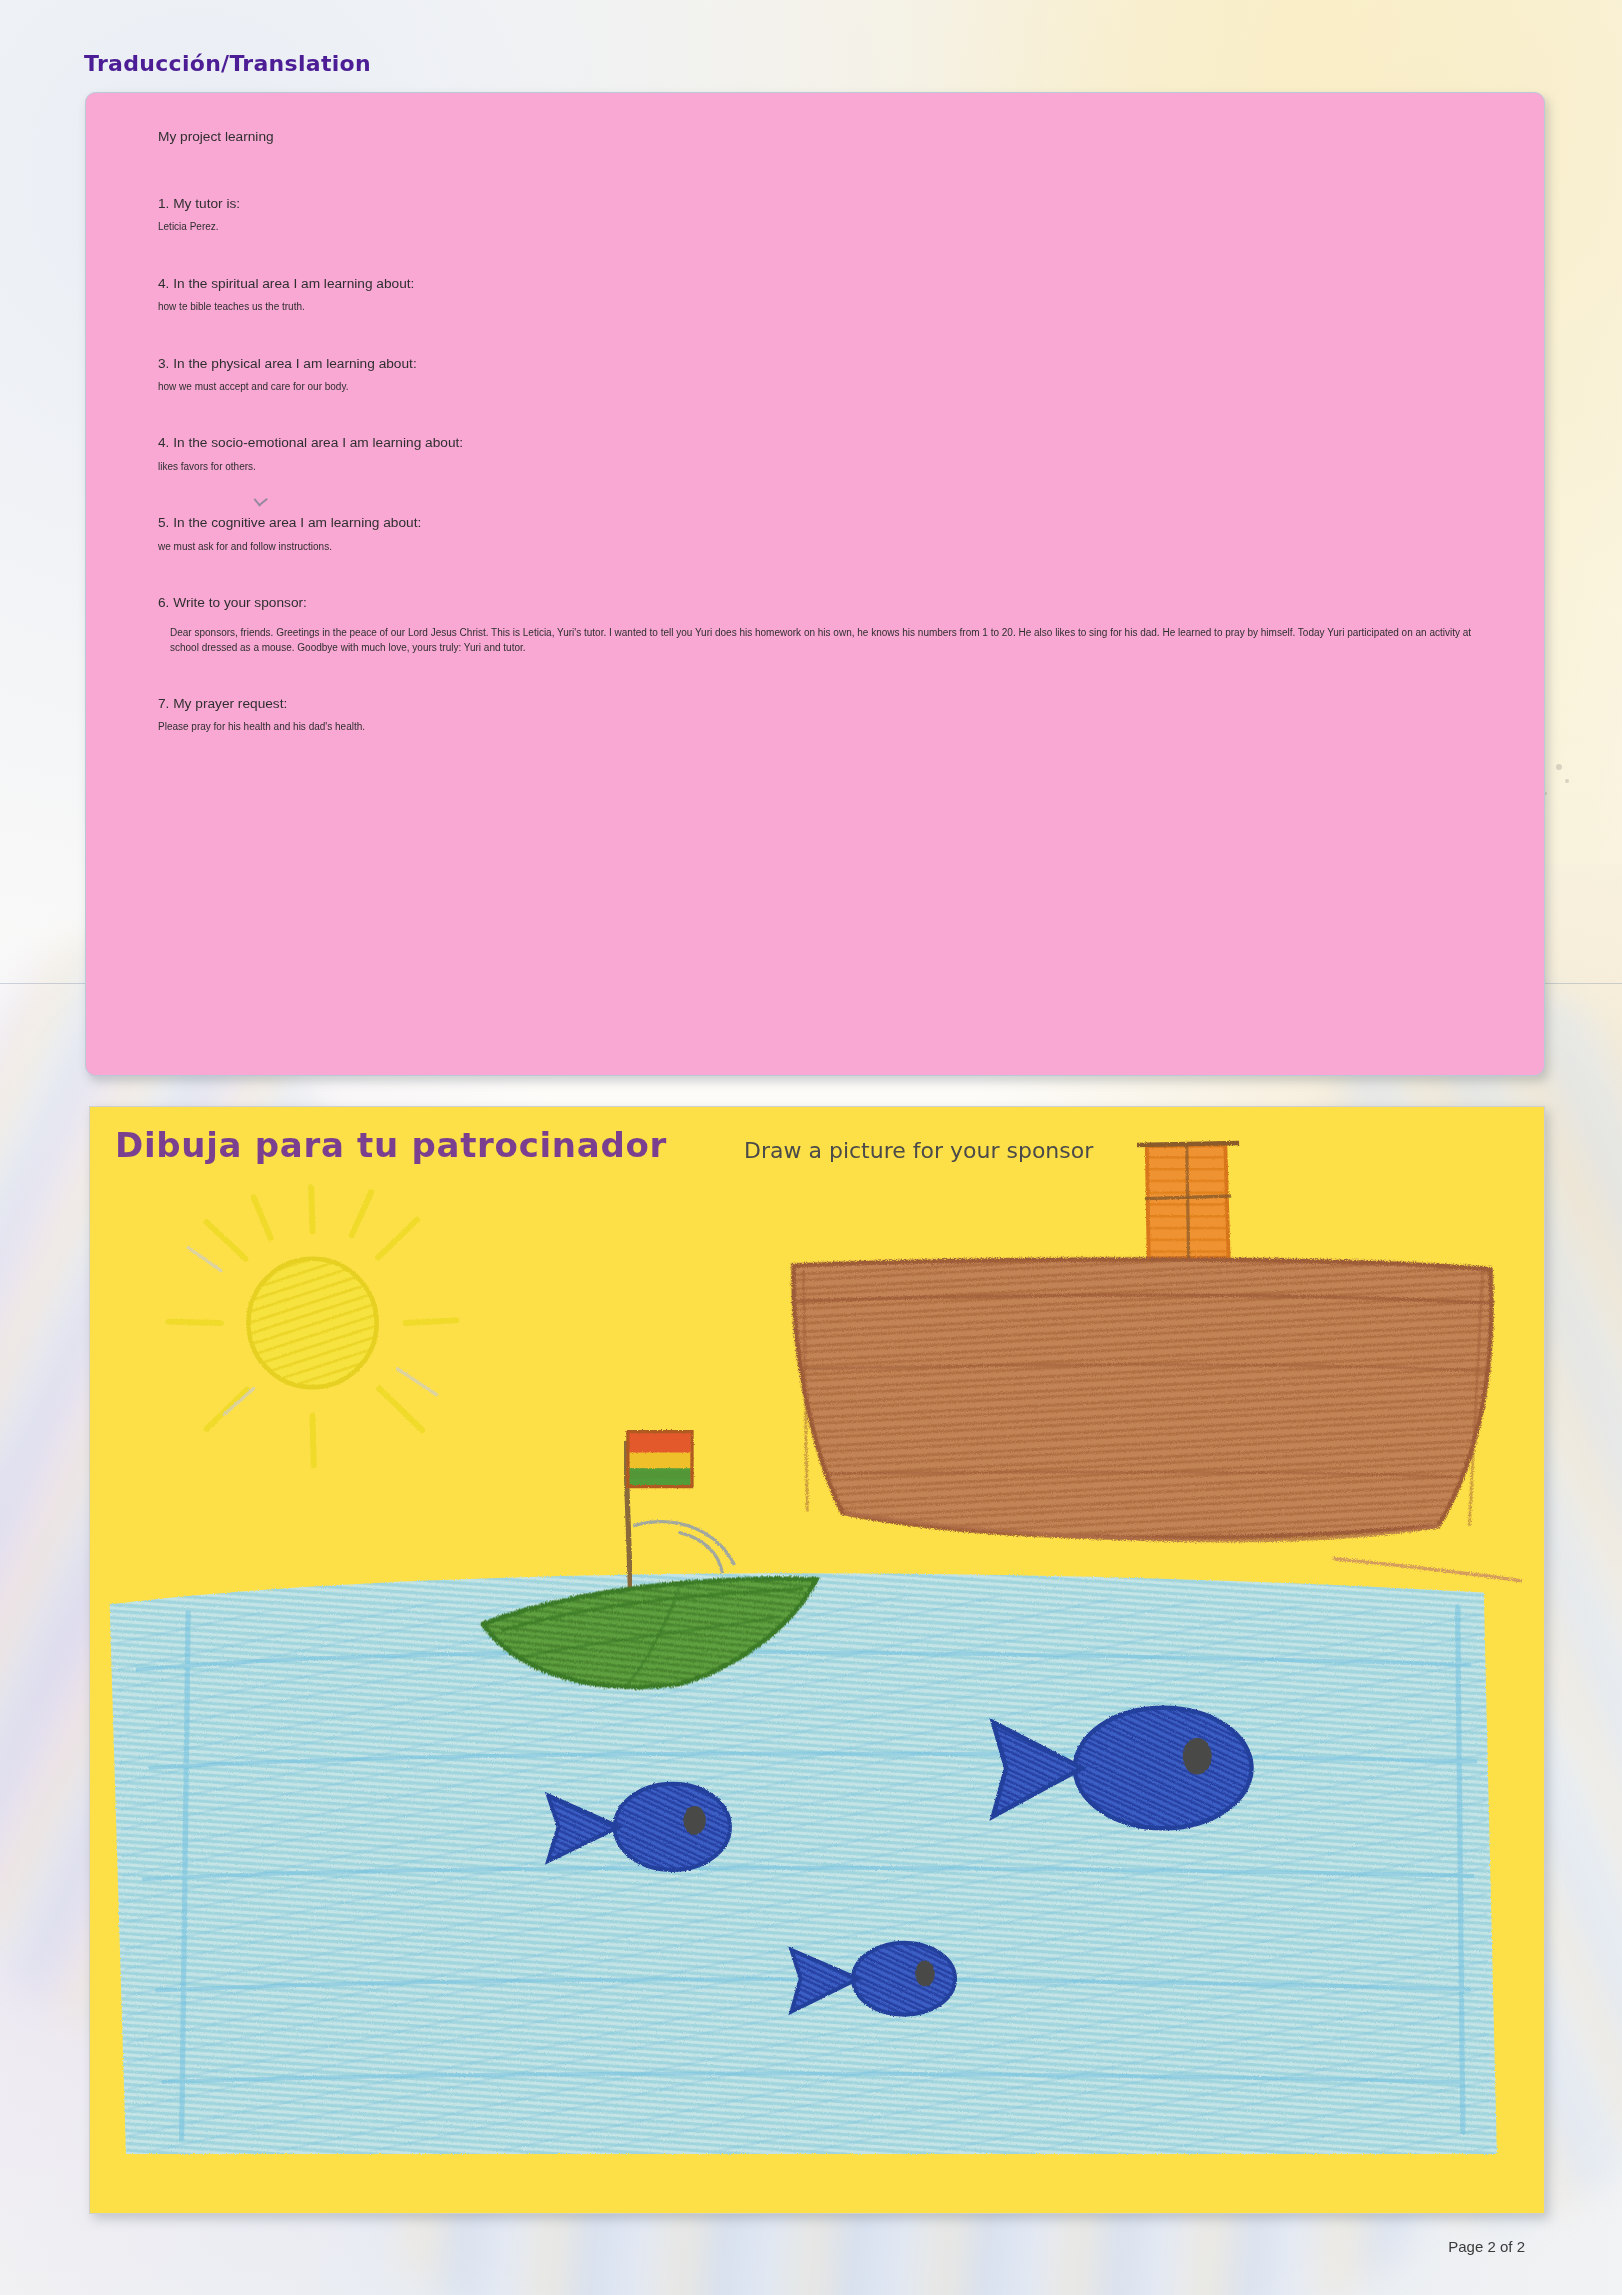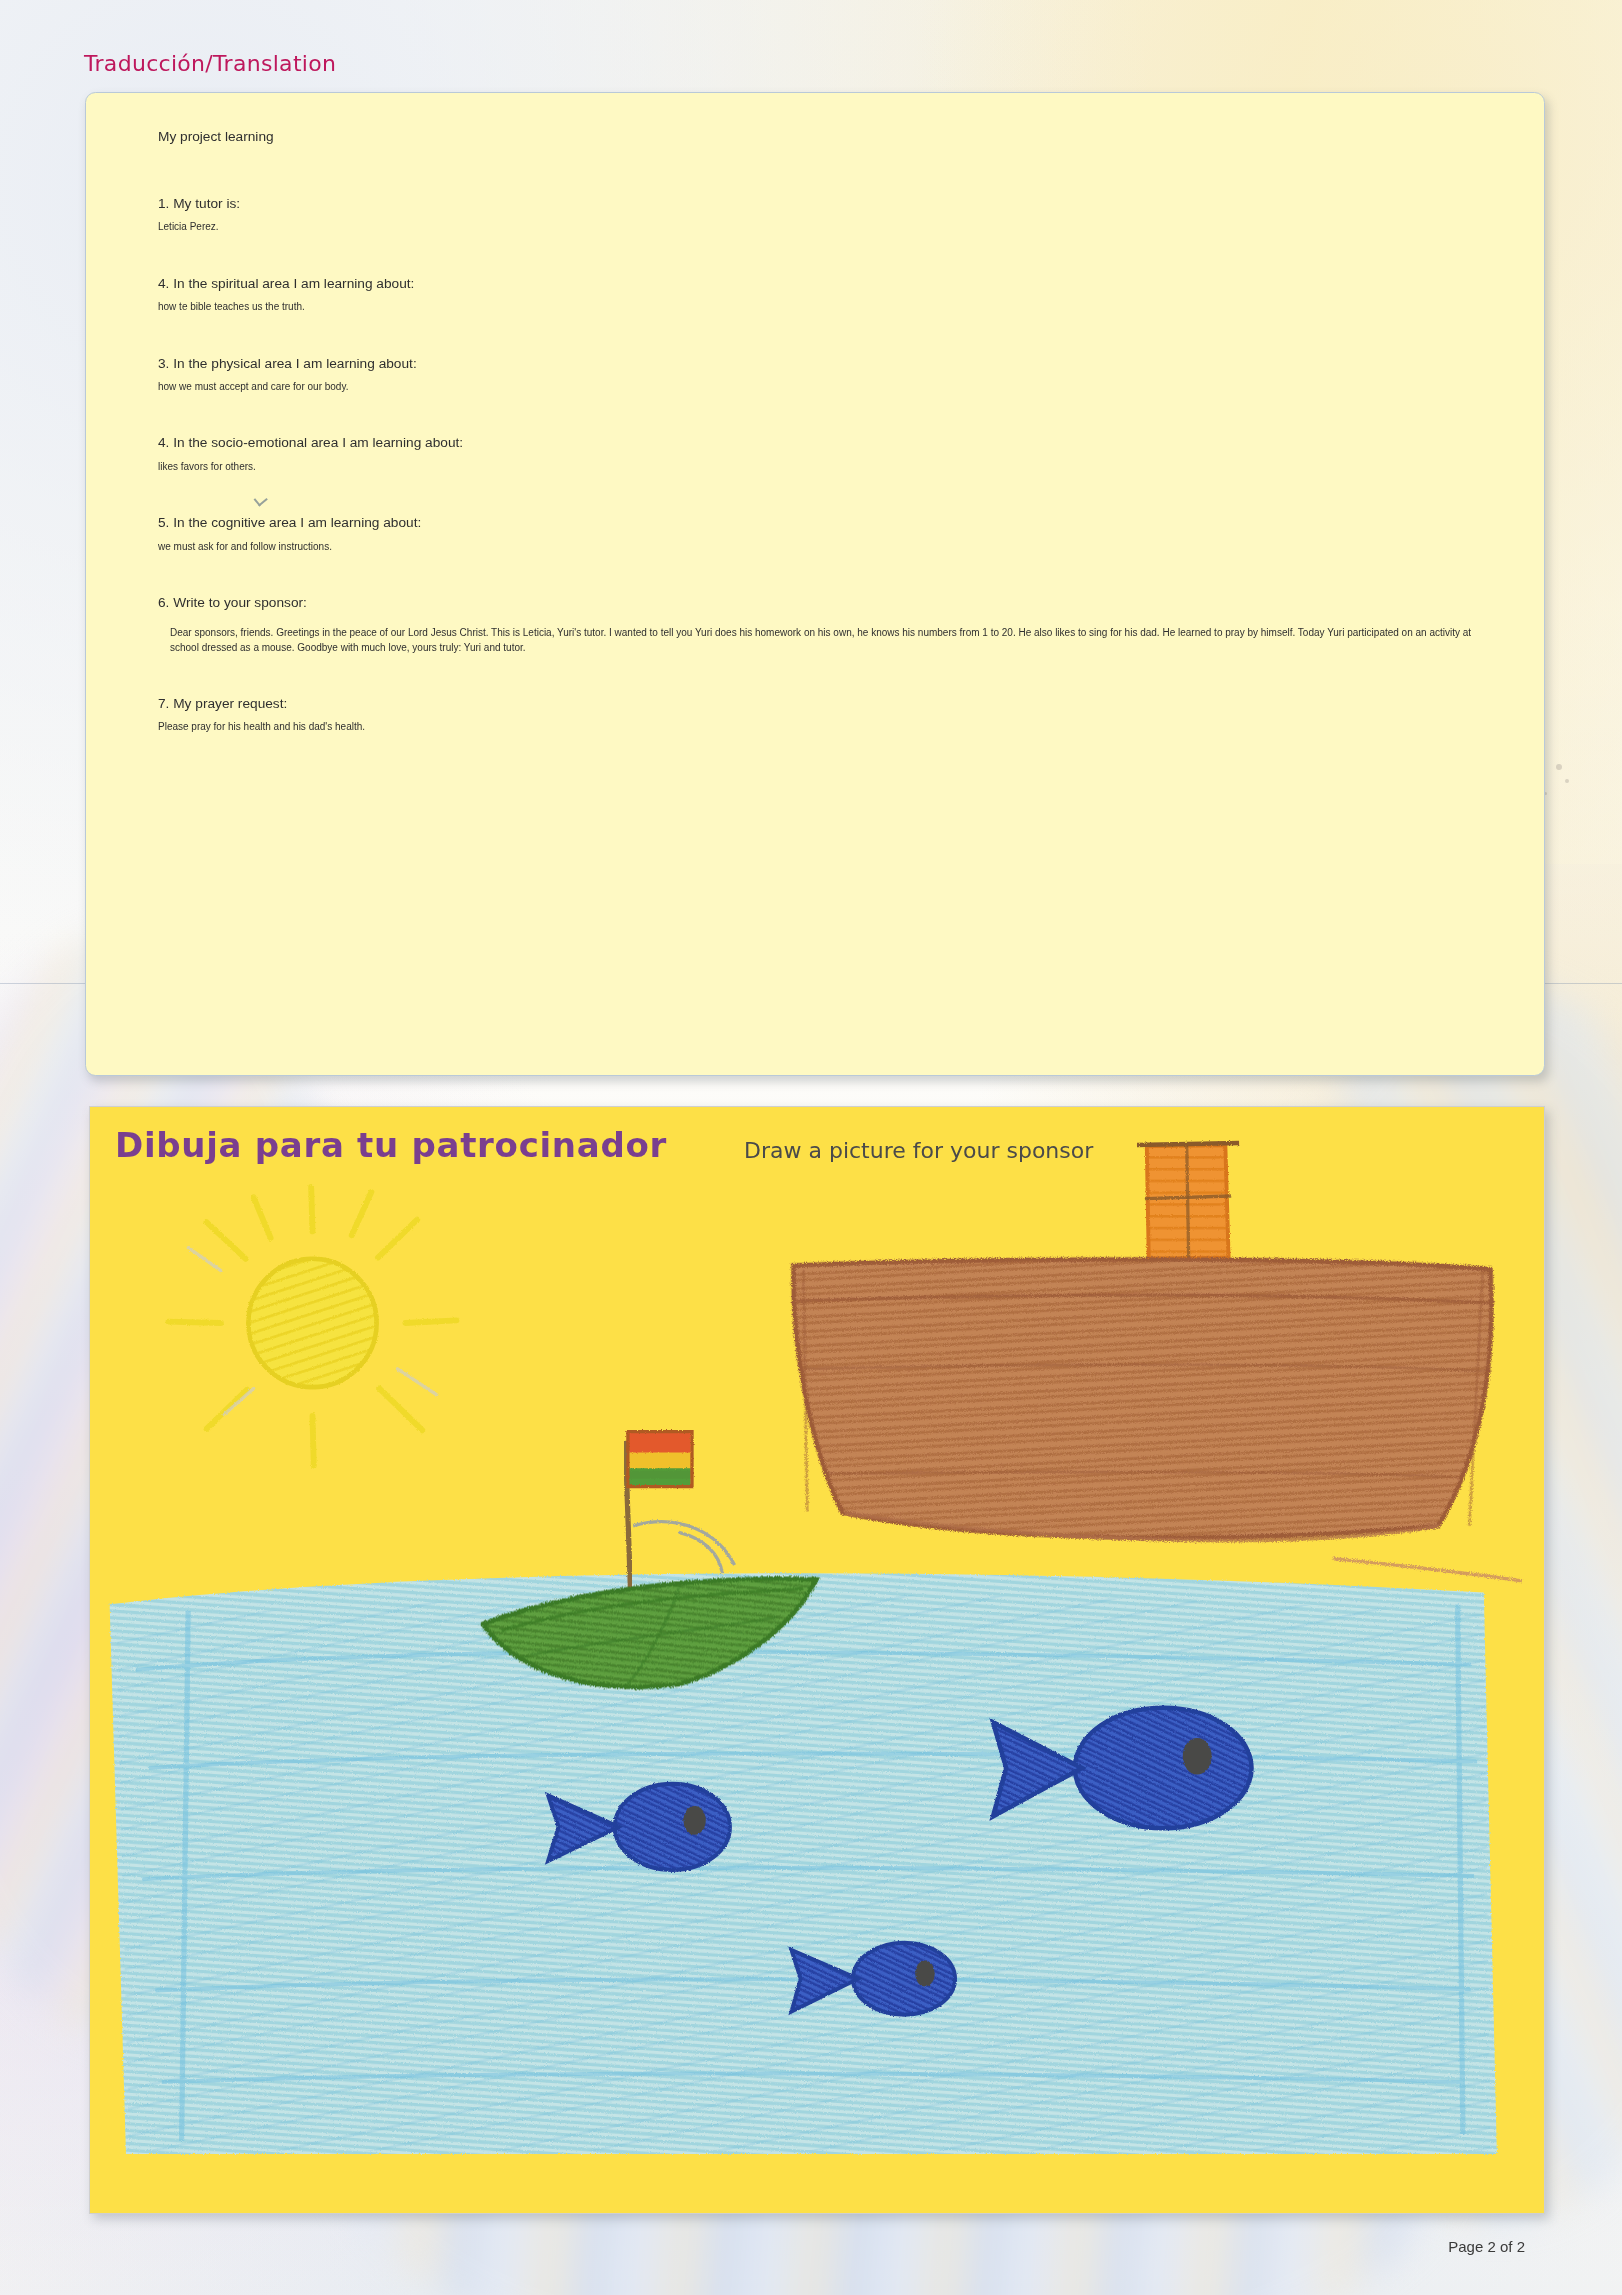--- a/index.html
+++ b/index.html
@@ -53,35 +53,35 @@
     position: absolute; left: 0; width: 1623px; height: 0.7px;
     background: rgba(120,140,170,.35);
   }
 
   
   #header-title {
     position: absolute;
     left: 84px;
     top: 51px;
     font-family: "DejaVu Sans", sans-serif;
-    font-weight: normal;
+    font-weight: bold;
     font-size: 22px;
     letter-spacing: 0.3px;
-    color: #be185d;
+    color: #4c1d95;
     z-index: 6;
   }
 
   
   #translation-card {
     position: absolute;
     left: 85px;
     top: 92px;
     width: 1458px;
     height: 982px;
-    background: #fef9c3;
+    background: #f9a8d4;
     border: 0.7px solid #b9c9d8;
     border-radius: 10.5px;
     box-shadow: 3.9px 5.2px 9.2px rgba(80,90,100,.25);
     z-index: 5;
     overflow: hidden;
   }
   #translation-card .inner {
     padding: 34px 60px 0 72px;
     color: #2b2b2b;
     font-size: 13.7px;

